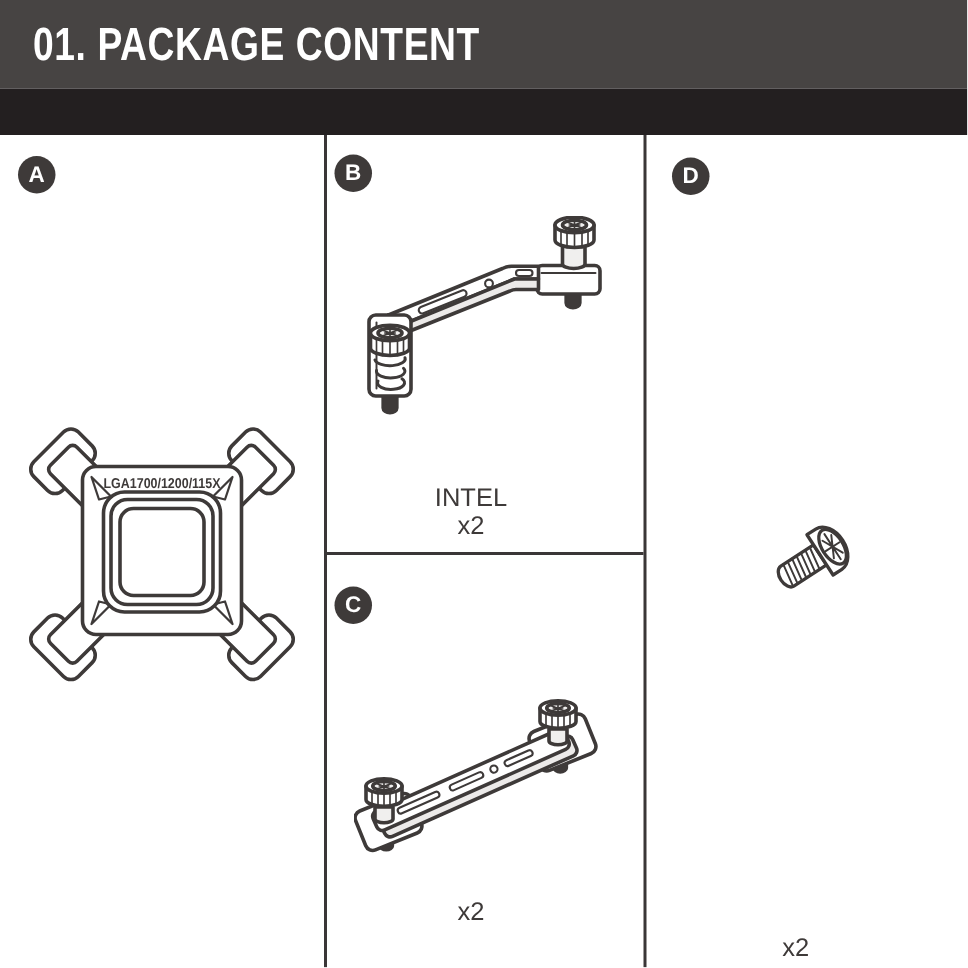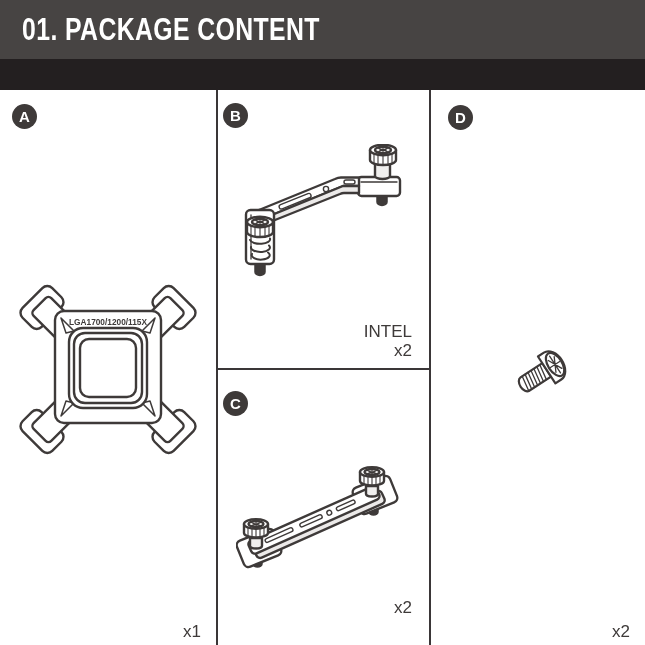--- a/index.html
+++ b/index.html
@@ -17,21 +17,21 @@
   .divider { position:absolute; background:#3a3637; }
   .divider.v { width:2px; top:90px; height:555px; }
   .divider.h { left:216px; top:368px; width:213px; height:2px; }
   .badge {
     position:absolute; width:25px; height:25px; border-radius:50%; background:#3e3a39;
     display:flex; align-items:center; justify-content:center;
   }
   .badge span { color:#ffffff; font-weight:bold; font-size:15px; line-height:1; }
   .illus { position:absolute; }
   .qty {
-    position:absolute; font-size:17px; line-height:19px; color:#3e3a39; text-align:right;
+    position:absolute; font-size:17px; line-height:19px; color:#3e3a39; text-align:center;
   }
   .qty div { white-space:nowrap; }
 </style>
 </head>
 <body>
 
 <div class="page">
 
   <header class="band-top">
     <h1 class="title">01. PACKAGE CONTENT</h1>
@@ -203,23 +203,20 @@
           <path d="M24,22 l-2.5,16"></path>
           <path d="M27.5,22 l-2.5,16"></path>
         <path d="M31,22 l-2.5,16"></path>
       </g>
       <path d="M34,14 h7 a11,16 0 0 1 0,32 h-7 z"></path>
       <ellipse cx="44" cy="30" rx="7" ry="13"></ellipse>
       <path d="M44,20 v20 M38.5,30 h11 M40.5,23 l7,14 M47.5,23 l-7,14" stroke-width="1.3" fill="none"></path>
     </g>
   </svg>
 
-  <div class="qty" style="left:0;top:622px;width:201px">
-    <div>x1</div>
-  </div>
 
   <div class="qty" style="left:216px;top:322px;width:196px">
     <div>INTEL</div>
     <div>x2</div>
   </div>
 
   <div class="qty" style="left:216px;top:598px;width:196px">
     <div>x2</div>
   </div>
 

